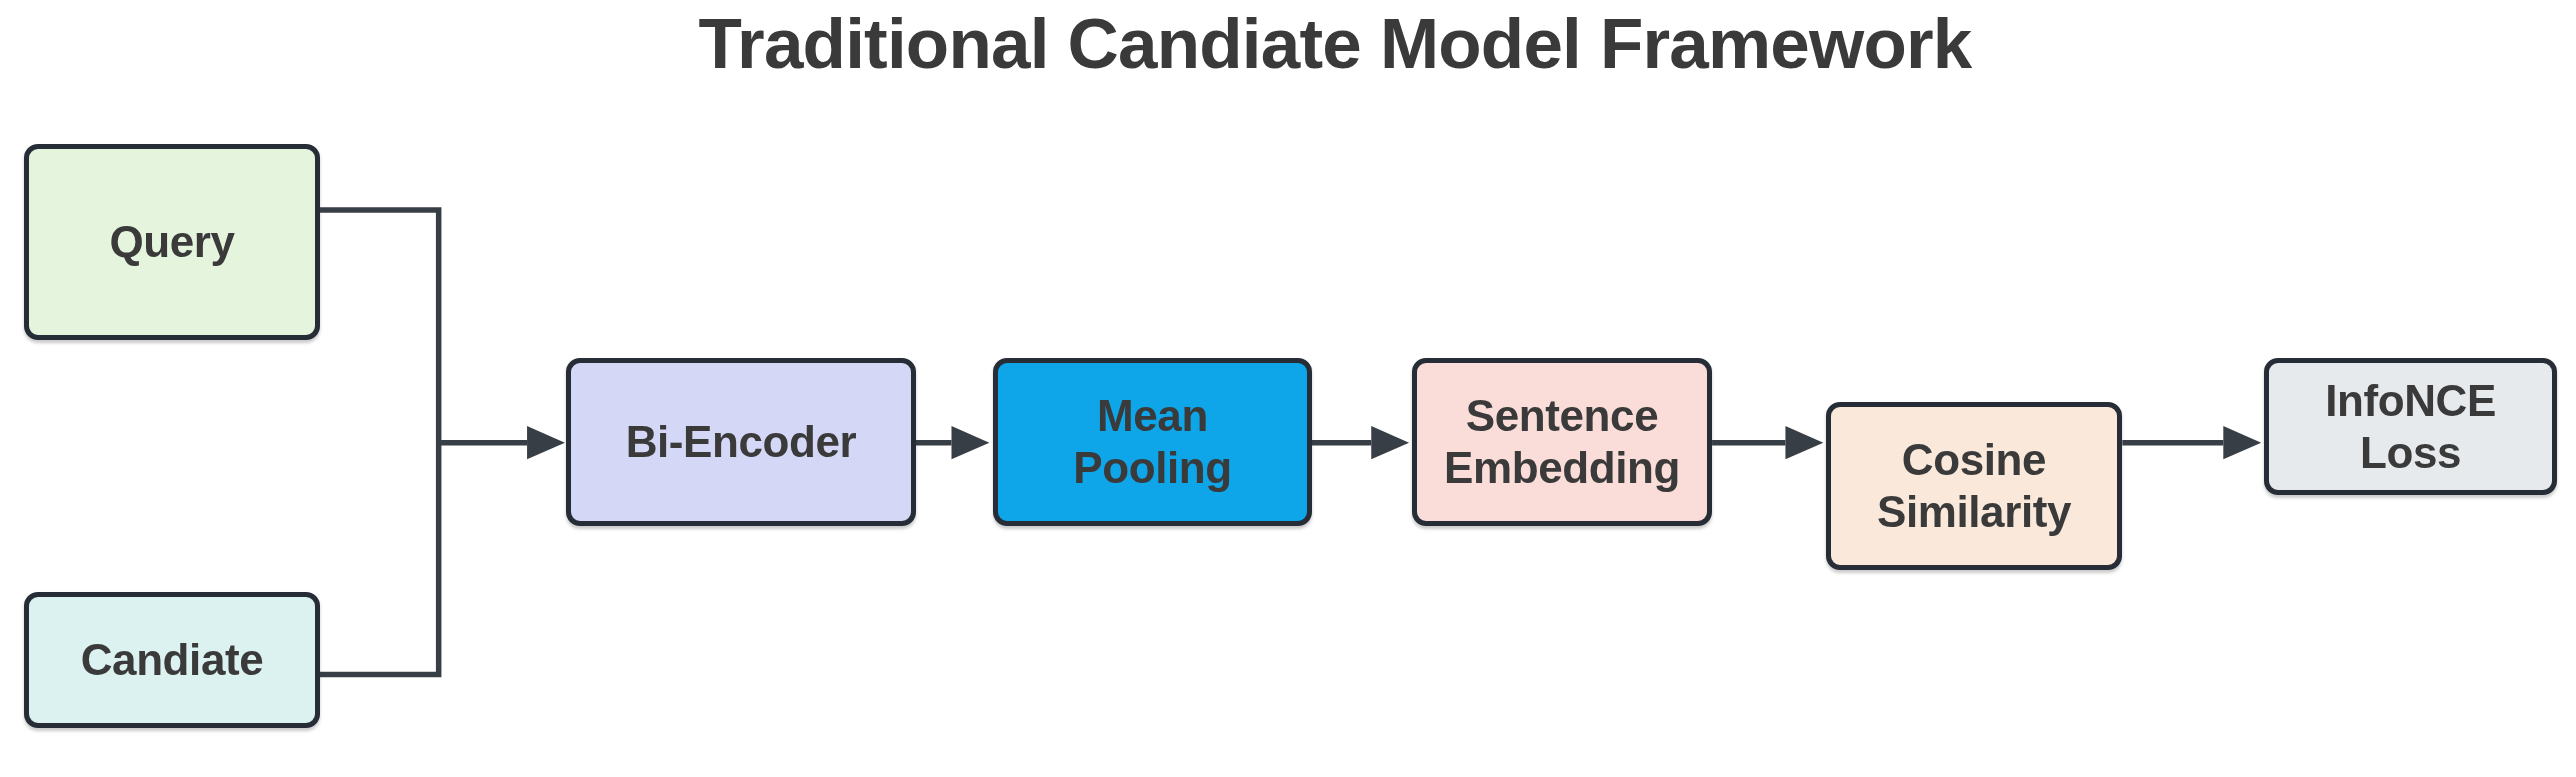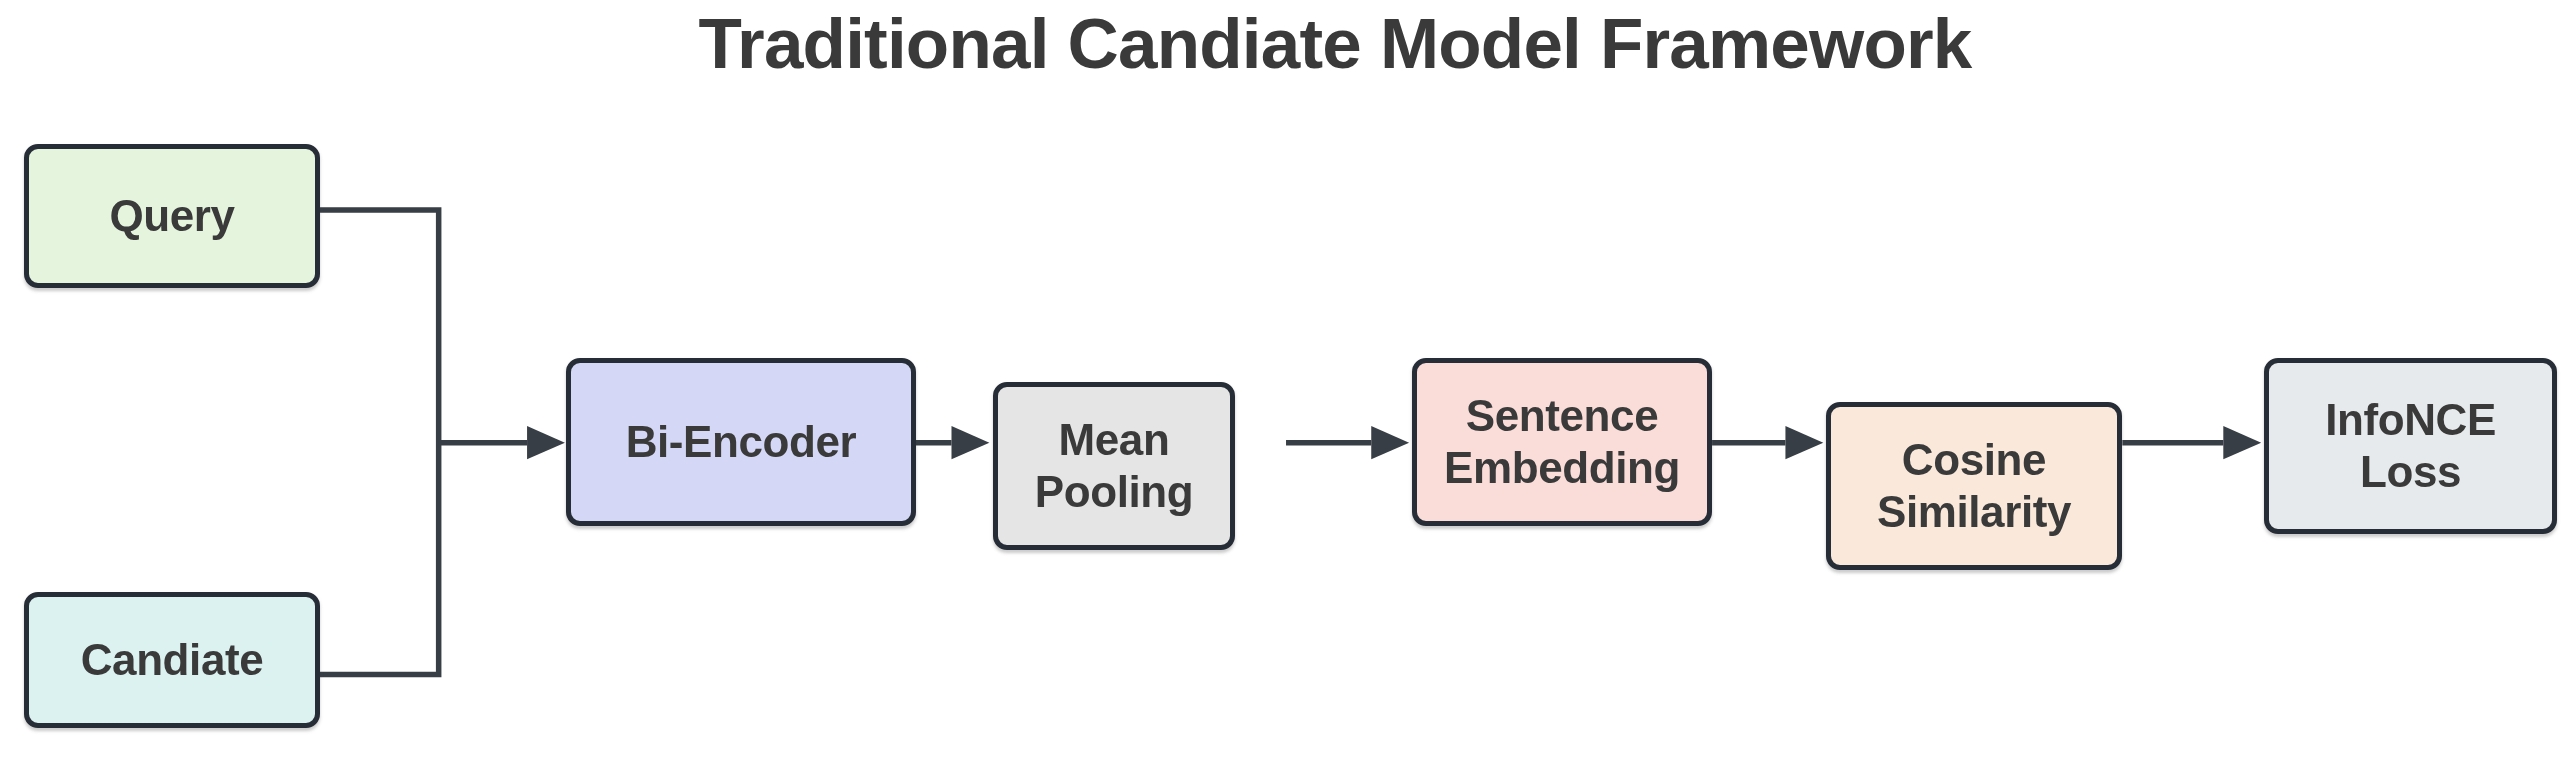--- a/index.html
+++ b/index.html
@@ -81,46 +81,46 @@
 
     <path class="edge-line" d="M1090 561 H1206" marker-end="url(#arrowhead)"></path>
 
     <path class="edge-line" d="M1630 561 H1738" marker-end="url(#arrowhead)"></path>
 
     <path class="edge-line" d="M2170 561 H2263" marker-end="url(#arrowhead)"></path>
 
     <path class="edge-line" d="M2690 561 H2818" marker-end="url(#arrowhead)"></path>
   </svg>
 
-  <div class="node" style="left: 24px; top: 144px; width: 296px; height: 144px; background-color: rgb(229, 244, 221);">
+  <div class="node" style="left: 24px; top: 144px; width: 296px; height: 196px; background-color: rgb(229, 244, 221);">
     <span class="node-label">Query</span>
   </div>
 
   <div class="node" style="left: 24px; top: 592px; width: 296px; height: 136px; background-color: rgb(219, 242, 241);">
     <span class="node-label">Candiate</span>
   </div>
 
   <div class="node" style="left: 566px; top: 358px; width: 350px; height: 168px; background-color: rgb(212, 215, 245);">
     <span class="node-label">Bi-Encoder</span>
   </div>
 
-  <div class="node" style="left: 993px; top: 358px; width: 242px; height: 168px; background-color: #e5e5e5; margin-top: 24px;">
+  <div class="node" style="left: 993px; top: 358px; width: 319px; height: 168px; background-color: #0ea5e9;">
     <span class="node-label">Mean
 Pooling</span>
   </div>
 
   <div class="node" style="left: 1412px; top: 358px; width: 300px; height: 168px; background-color: rgb(250, 220, 217);">
     <span class="node-label">Sentence
 Embedding</span>
   </div>
 
   <div class="node" style="left: 1826px; top: 358px; width: 296px; height: 168px; background-color: rgb(250, 233, 219); margin-top: 44px;">
     <span class="node-label">Cosine
 Similarity</span>
   </div>
 
-  <div class="node" style="left: 2264px; top: 358px; width: 293px; height: 176px; background-color: rgb(231, 234, 236);">
+  <div class="node" style="left: 2264px; top: 358px; width: 293px; height: 137px; background-color: rgb(231, 234, 236);">
     <span class="node-label">InfoNCE
 Loss</span>
   </div>
 
 </div>
 
 
 </body></html>

